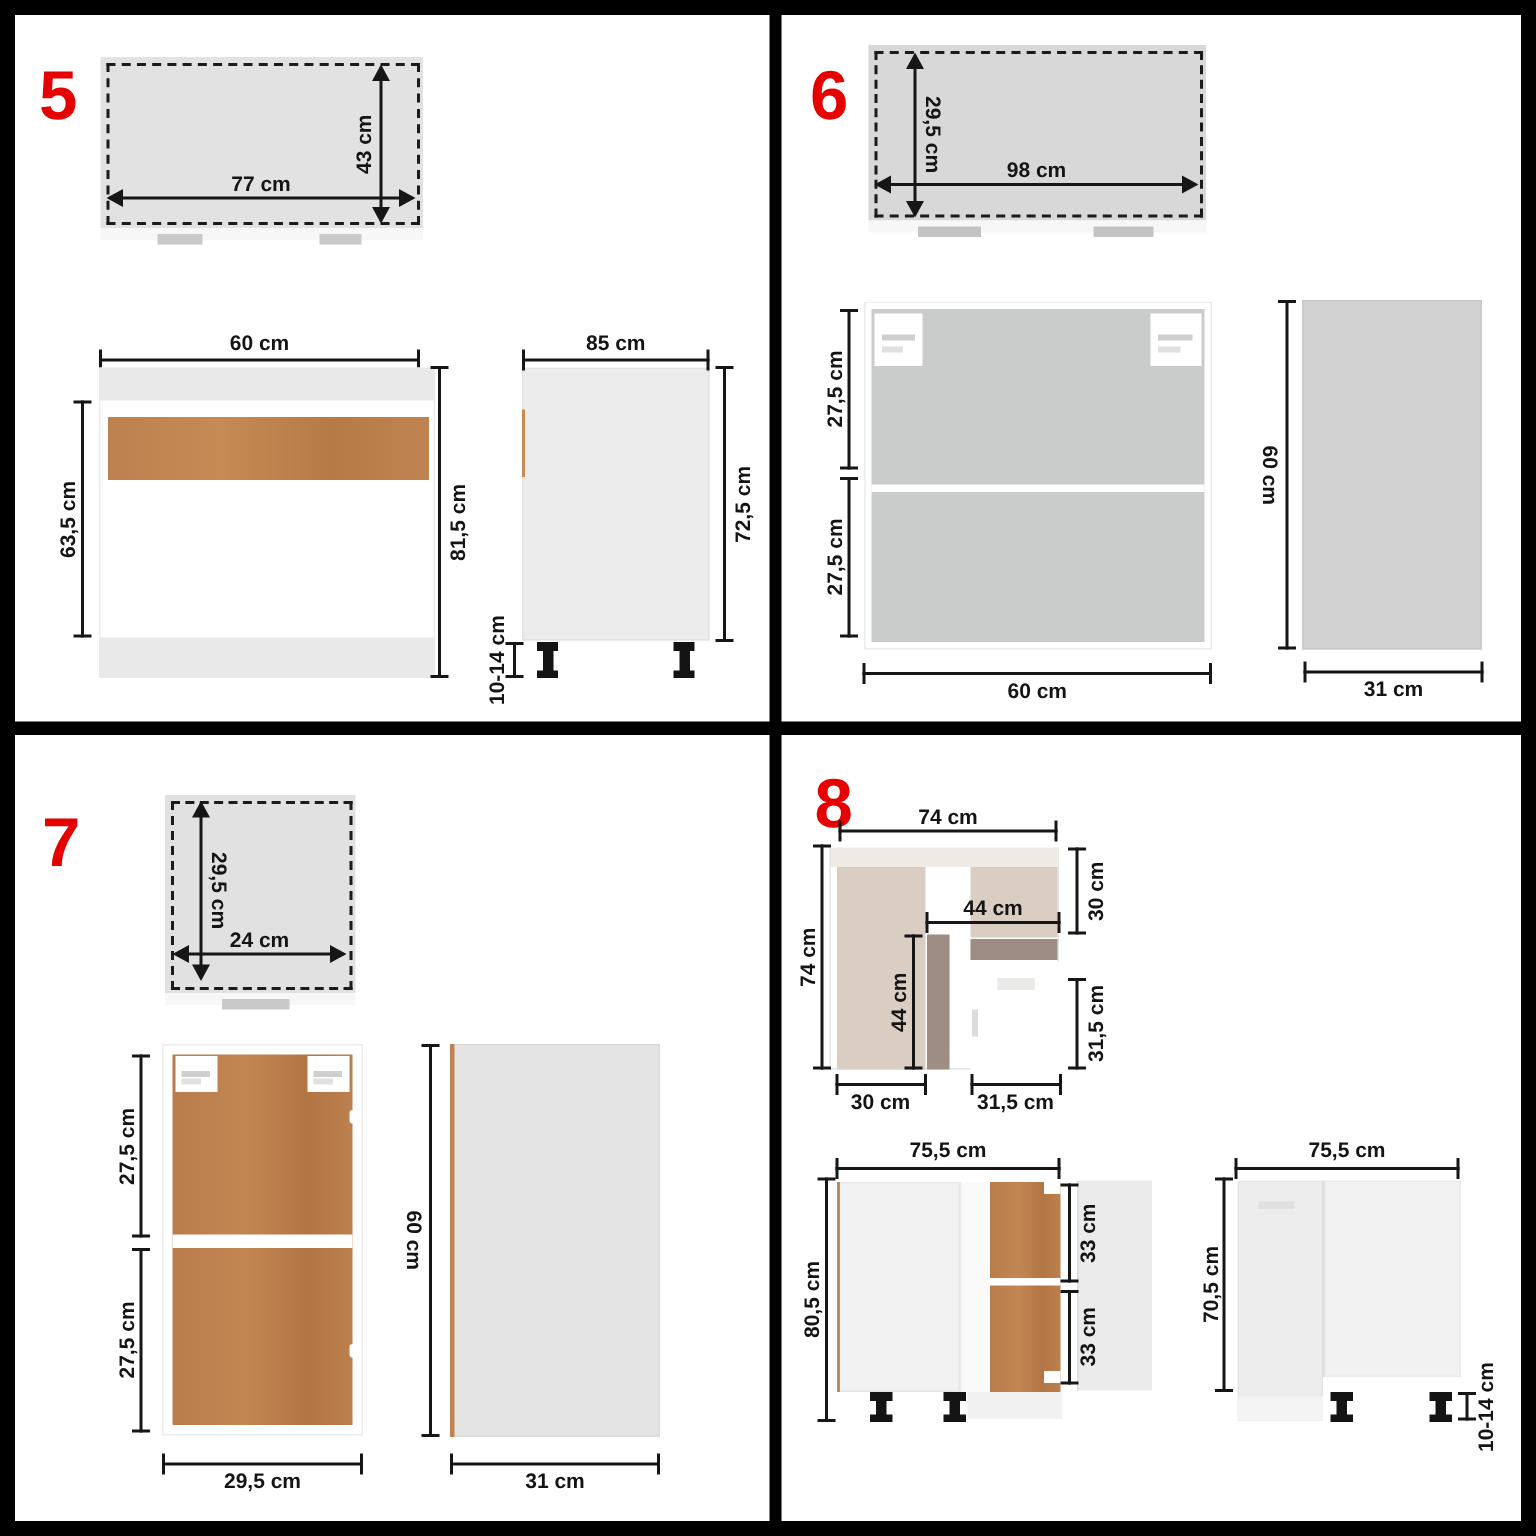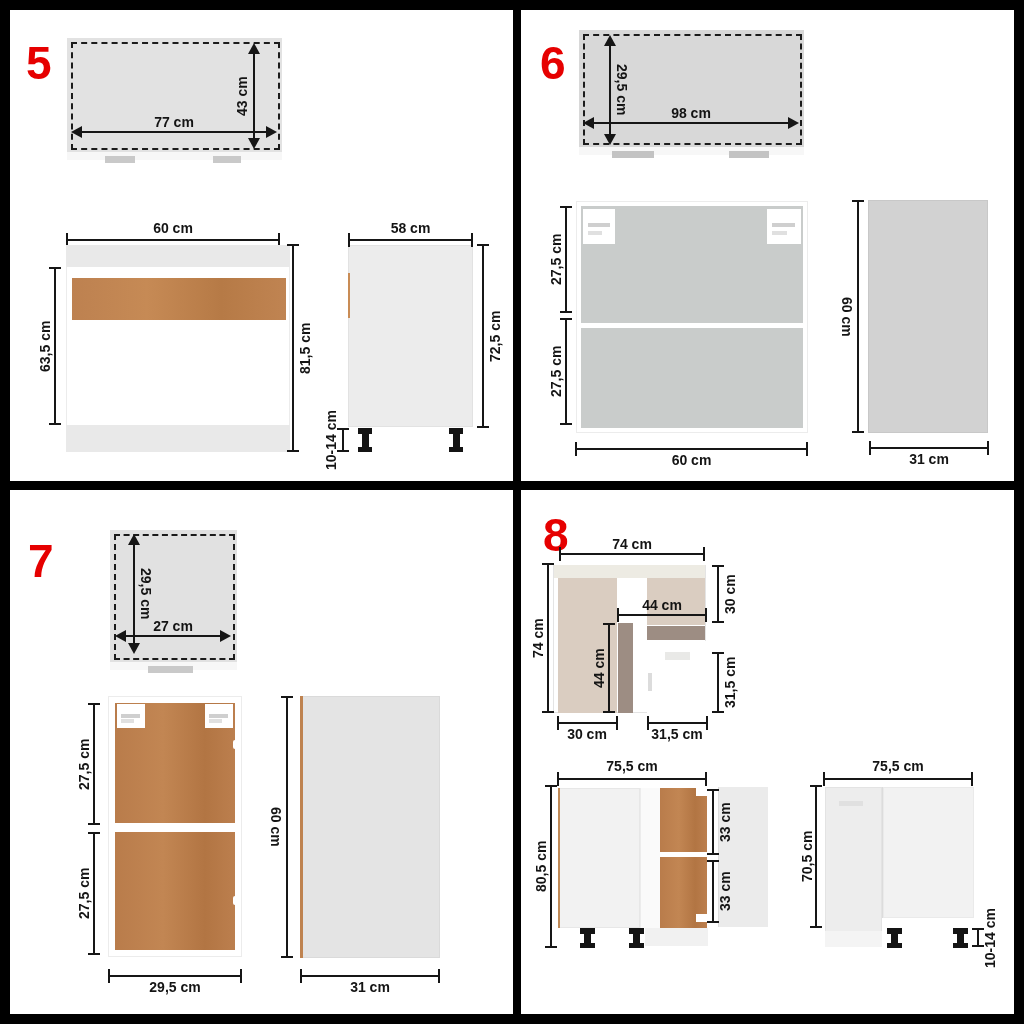--- a/index.html
+++ b/index.html
@@ -67,21 +67,21 @@
       <div style="position:absolute;left:0;bottom:0;width:100%;height:27px;background:#e9e9e9;"></div>
     </div>
     <div class="dv" style="left:44px;top:257px;height:158px;"></div>
     <div class="vu" style="left:27px;top:257px;height:158px;">63,5 cm</div>
     <div class="dv" style="left:282px;top:234px;height:208px;"></div>
     <div class="vu" style="left:287px;top:234px;height:208px;">81,5 cm</div>
 
     <div class="field" style="left:338px;top:235px;width:125px;height:182px;background:#ececec;box-shadow:inset 0 0 0 1px #e2e2e2;">
       <div style="position:absolute;left:0;top:28px;width:2px;height:45px;background:#c98c55;"></div>
     </div>
-    <div class="lbl" style="left:338px;top:210px;width:125px;">58 cm</div>
+    <div class="lbl" style="left:338px;top:210px;width:125px;">85 cm</div>
     <div class="dh" style="left:338px;top:229px;width:125px;"></div>
     <div class="dv" style="left:472px;top:234px;height:184px;"></div>
     <div class="vu" style="left:477px;top:234px;height:184px;">72,5 cm</div>
     <div class="dv" style="left:332px;top:418px;height:24px;"></div>
     <div class="vu" style="left:313px;top:398px;height:64px;">10-14 cm</div>
     <div class="foot" style="left:348px;top:418px;width:14px;height:24px;"></div>
     <div class="foot" style="left:439px;top:418px;width:14px;height:24px;"></div>
   </div>
 
   <div class="quad" style="left:521px;top:10px;width:493px;height:471px;">
@@ -120,21 +120,21 @@
   <div class="quad" style="left:10px;top:490px;width:503px;height:524px;">
     <div class="num" style="left:18px;top:48px;">7</div>
 
     <div class="field" style="left:100px;top:40px;width:127px;height:132px;background:#e1e1e1;"></div>
     <div class="dashbox" style="left:104px;top:44px;width:117px;height:122px;"></div>
     <div class="field" style="left:100px;top:172px;width:127px;height:8px;background:#f7f7f7;"></div>
     <div class="field" style="left:138px;top:176px;width:45px;height:7px;background:#c9c9c9;"></div>
     <div class="av" style="left:123px;top:46px;height:116px;"></div>
     <div class="vd" style="left:128px;top:46px;height:116px;">29,5 cm</div>
     <div class="ah" style="left:107px;top:145px;width:112px;"></div>
-    <div class="lbl" style="left:107px;top:128px;width:112px;">27 cm</div>
+    <div class="lbl" style="left:107px;top:128px;width:112px;">24 cm</div>
 
     <div class="cab" style="left:98px;top:206px;width:134px;height:261px;">
       <div class="wood2" style="position:absolute;left:7px;top:7px;right:7px;bottom:7px;"></div>
       <div style="position:absolute;left:7px;right:7px;top:127px;height:9px;background:#fff;"></div>
       <div class="hinge" style="left:9px;top:8px;width:28px;height:24px;"></div>
       <div class="hinge" style="right:9px;top:8px;width:28px;height:24px;"></div>
       <div style="position:absolute;right:4px;top:44px;width:5px;height:9px;background:#fff;border-radius:2px;"></div>
       <div style="position:absolute;right:4px;bottom:52px;width:5px;height:9px;background:#fff;border-radius:2px;"></div>
     </div>
     <div class="dv" style="left:83px;top:213px;height:122px;"></div>

